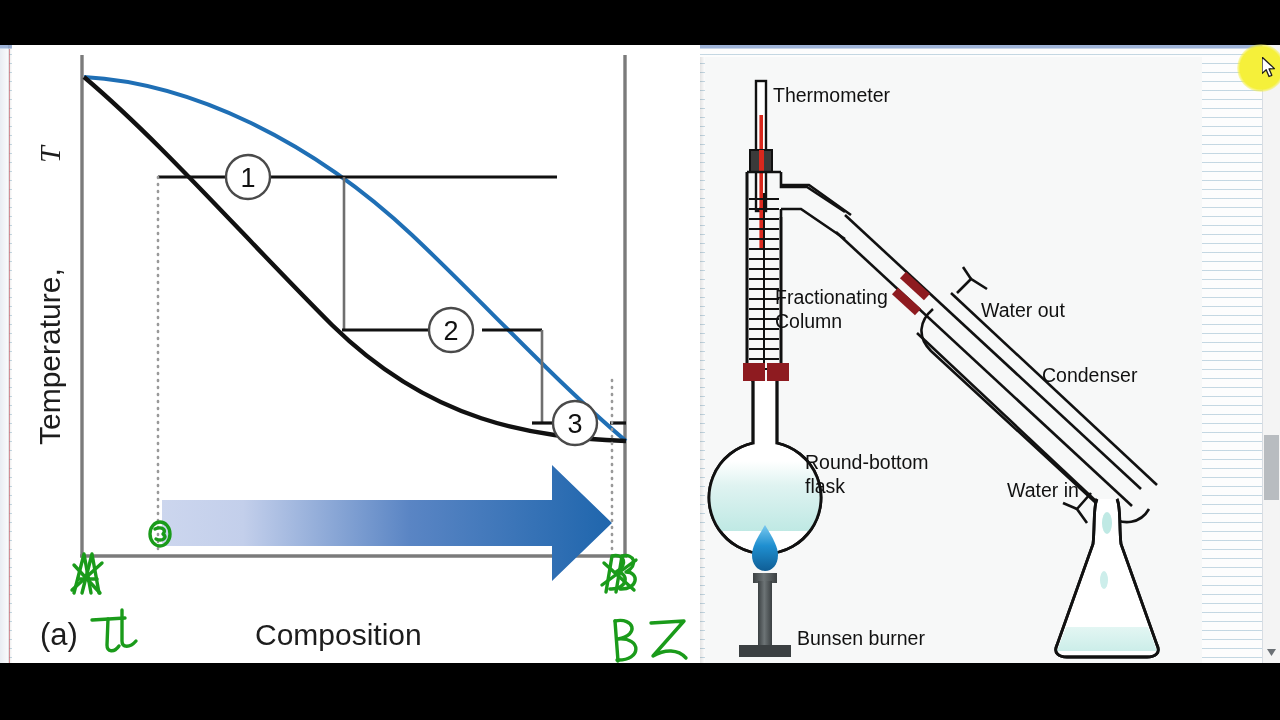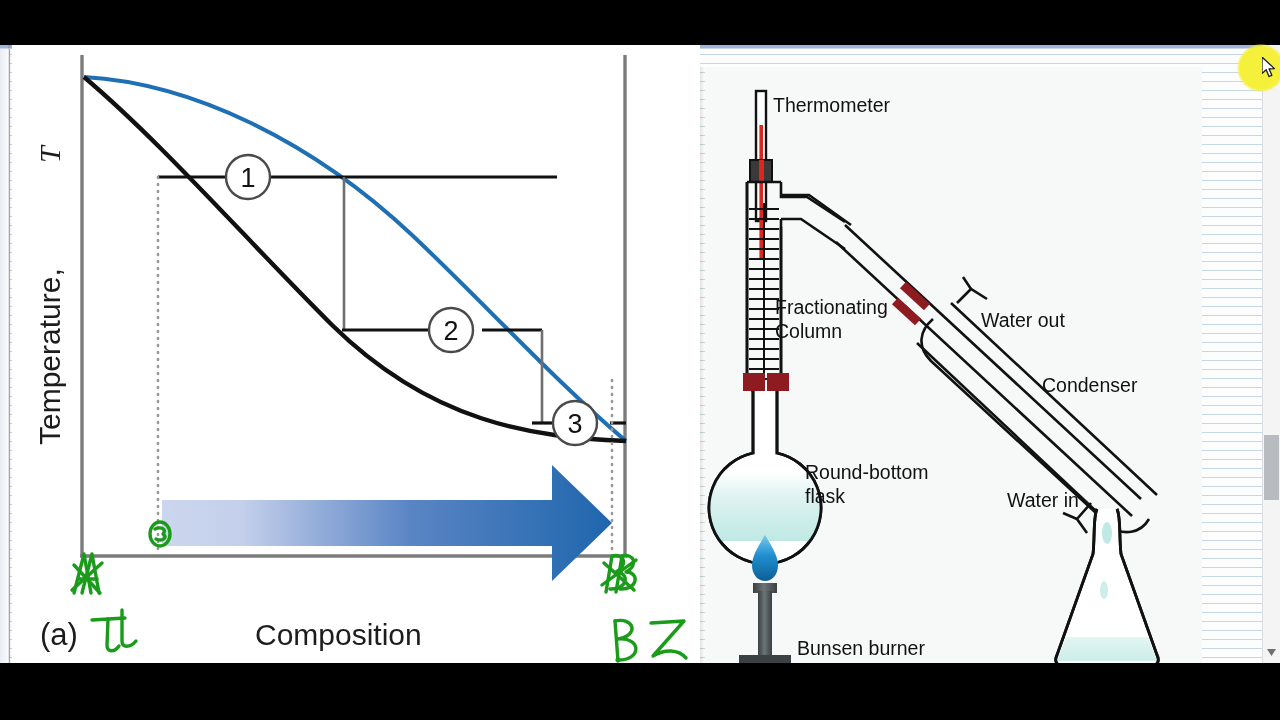--- a/index.html
+++ b/index.html
@@ -20,21 +20,21 @@
   #margin-line{position:absolute;left:9px;top:0;width:1px;height:618px;background:rgba(215,120,130,0.75);}
   #page-top-edge{position:absolute;left:0;top:0;width:1280px;height:3px;background:#9fb4d8;}
   #page-top-edge2{position:absolute;left:0;top:3px;width:1280px;height:1px;background:#c9d6ea;}
 
   
   #gutter{position:absolute;left:0;top:0;width:9px;height:618px;background:linear-gradient(to right,#e9edf2,#fbfcfd);}
 
   
   .panel{position:absolute;background:#fbfbfb;}
   #panel-a{left:12px;top:0px;width:688px;height:618px;background:#ffffff;}
-  #panel-b{left:705px;top:22px;width:497px;height:606px;background:#f7f8f8;}
+  #panel-b{left:705px;top:12px;width:497px;height:606px;background:#f7f8f8;}
   
   #panel-a:before{content:"";position:absolute;left:-4px;top:0;width:4px;height:100%;
      background:linear-gradient(to right,rgba(0,0,0,0.10),rgba(0,0,0,0));}
   #panel-b:before{content:"";position:absolute;left:-5px;top:0;width:5px;height:100%;
      background:linear-gradient(to right,rgba(0,0,0,0.10),rgba(0,0,0,0));}
 
   
   #chart{position:absolute;left:0;top:0;}
   #apparatus{position:absolute;left:0;top:0;}
 

